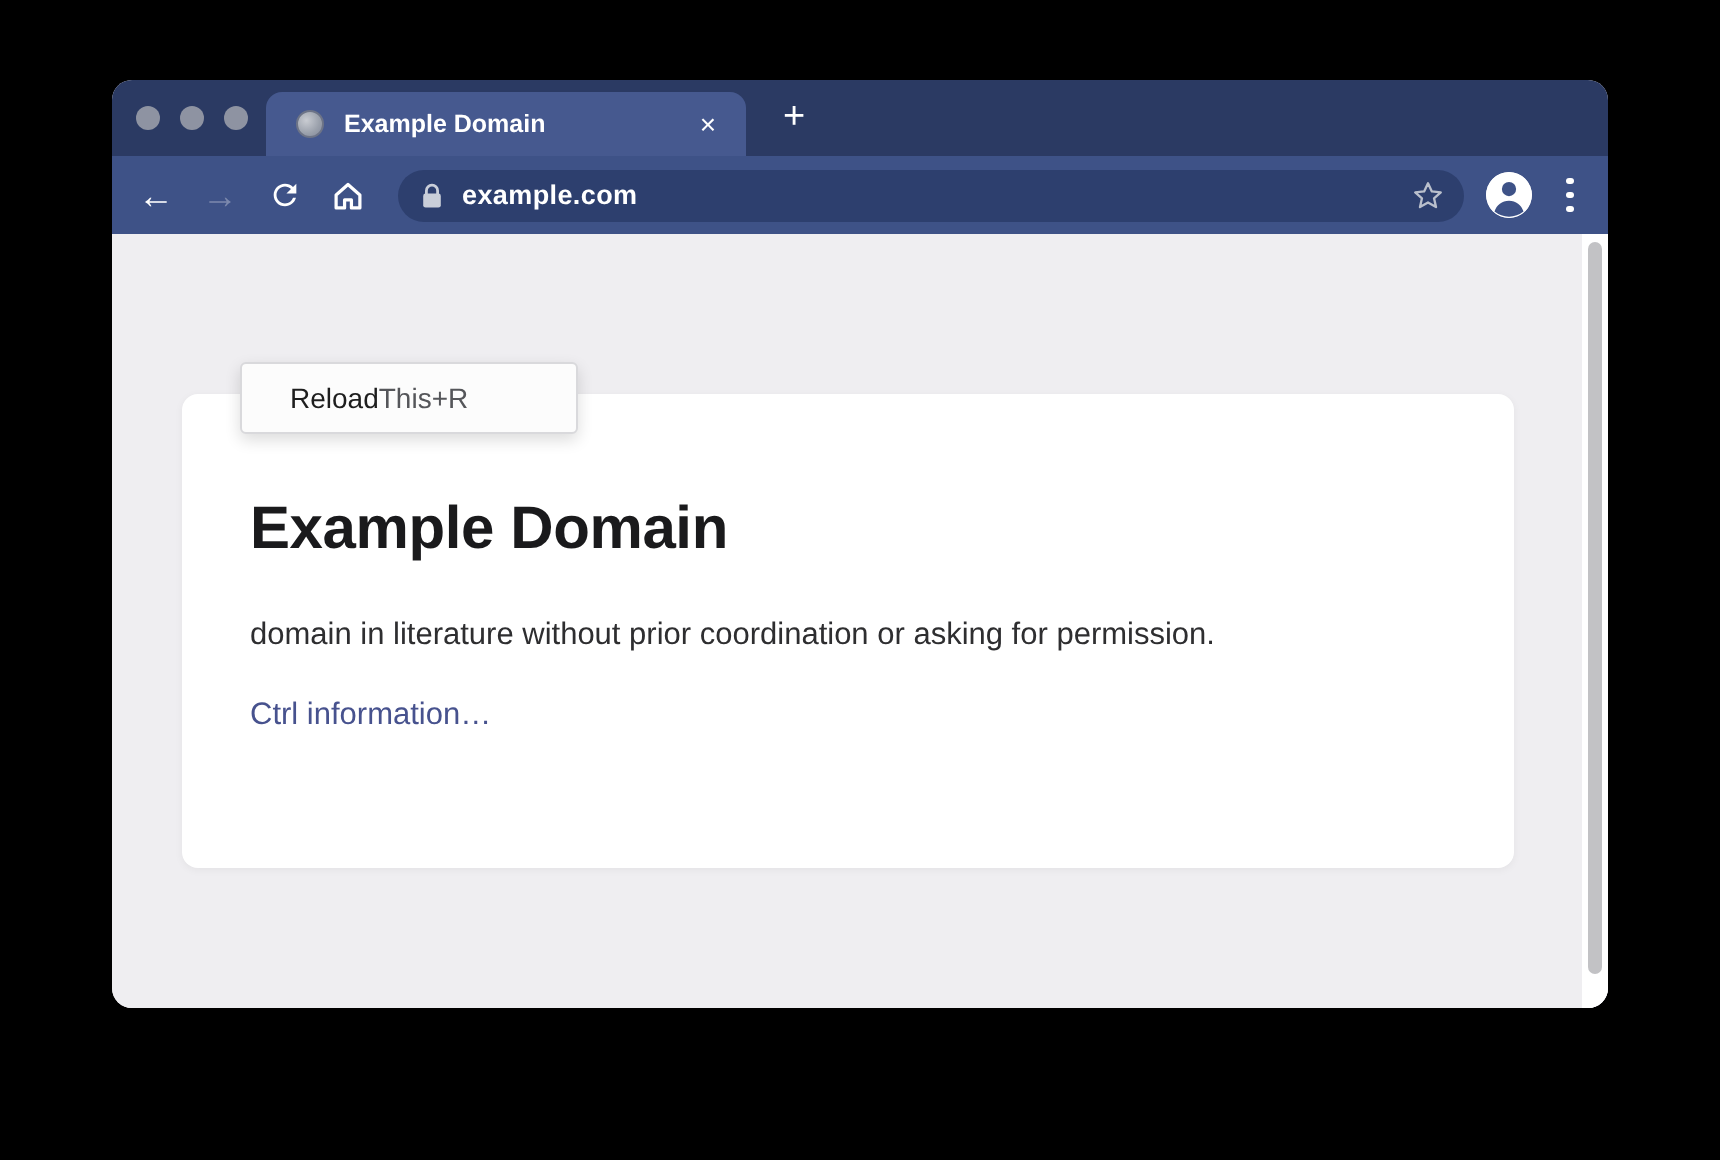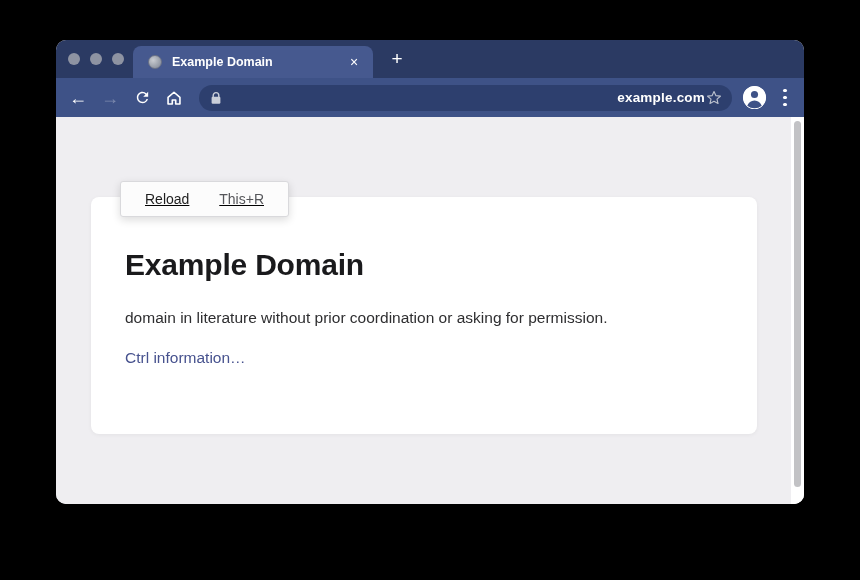--- a/index.html
+++ b/index.html
@@ -46,21 +46,21 @@
   }
   .navbtn{
     width:20px;height:22px;margin-right:12px;flex:0 0 auto;
     display:flex;align-items:center;justify-content:center;
     color:#fff;font-size:18px;line-height:20px;
   }
   .navbtn.disabled{color:#7c89ad;}
   .navbtn svg{display:block;}
   .addressbar{
     flex:1;height:26px;margin-left:3px;border-radius:13px;background:#2d3f6e;
-    display:flex;align-items:center;min-width:0;text-align:right;
+    display:flex;align-items:center;min-width:0;
   }
   .lock{margin-left:11px;flex:0 0 auto;display:flex;}
   .url{margin-left:9px;flex:1;color:#fff;font-size:13.5px;font-weight:600;letter-spacing:.2px;white-space:nowrap;overflow:hidden;}
   .star{margin-right:9px;flex:0 0 auto;display:flex;}
   .avatar{
     width:23px;height:23px;border-radius:50%;background:#fff;margin-left:11px;flex:0 0 auto;
     display:flex;align-items:center;justify-content:center;overflow:hidden;
   }
   .kebab{margin-left:13px;width:12px;flex:0 0 auto;display:flex;flex-direction:column;align-items:center;gap:3.6px;}
   .kebab i{width:3.6px;height:3.6px;border-radius:50%;background:#fff;}
@@ -80,22 +80,22 @@
   .card .link{
     display:inline-block;margin-top:19px;font-size:15.5px;color:#47528e;text-decoration:none;cursor:pointer;
   }
   
   .menu{
     position:absolute;left:64px;top:64px;width:169px;background:#fcfcfc;
     border:1px solid #d9d9dc;border-radius:3px;box-sizing:border-box;
     box-shadow:0 3px 8px rgba(0,0,0,.14);
   }
   .menu-item{
-    height:34px;display:flex;align-items:center;justify-content:space-between;
-    padding:0 24px;cursor:default;text-decoration:underline;
+    height:34px;display:flex;align-items:center;
+    padding:0 24px;cursor:default;
   }
   .menu-item + .menu-item{border-top:1px solid #e3e3e5;}
   .menu-label{font-size:14px;color:#1e1e1e;}
   .menu-shortcut{font-size:14px;color:#55565a;}
 </style>
 </head>
 <body>
 
 <div class="window">
 

